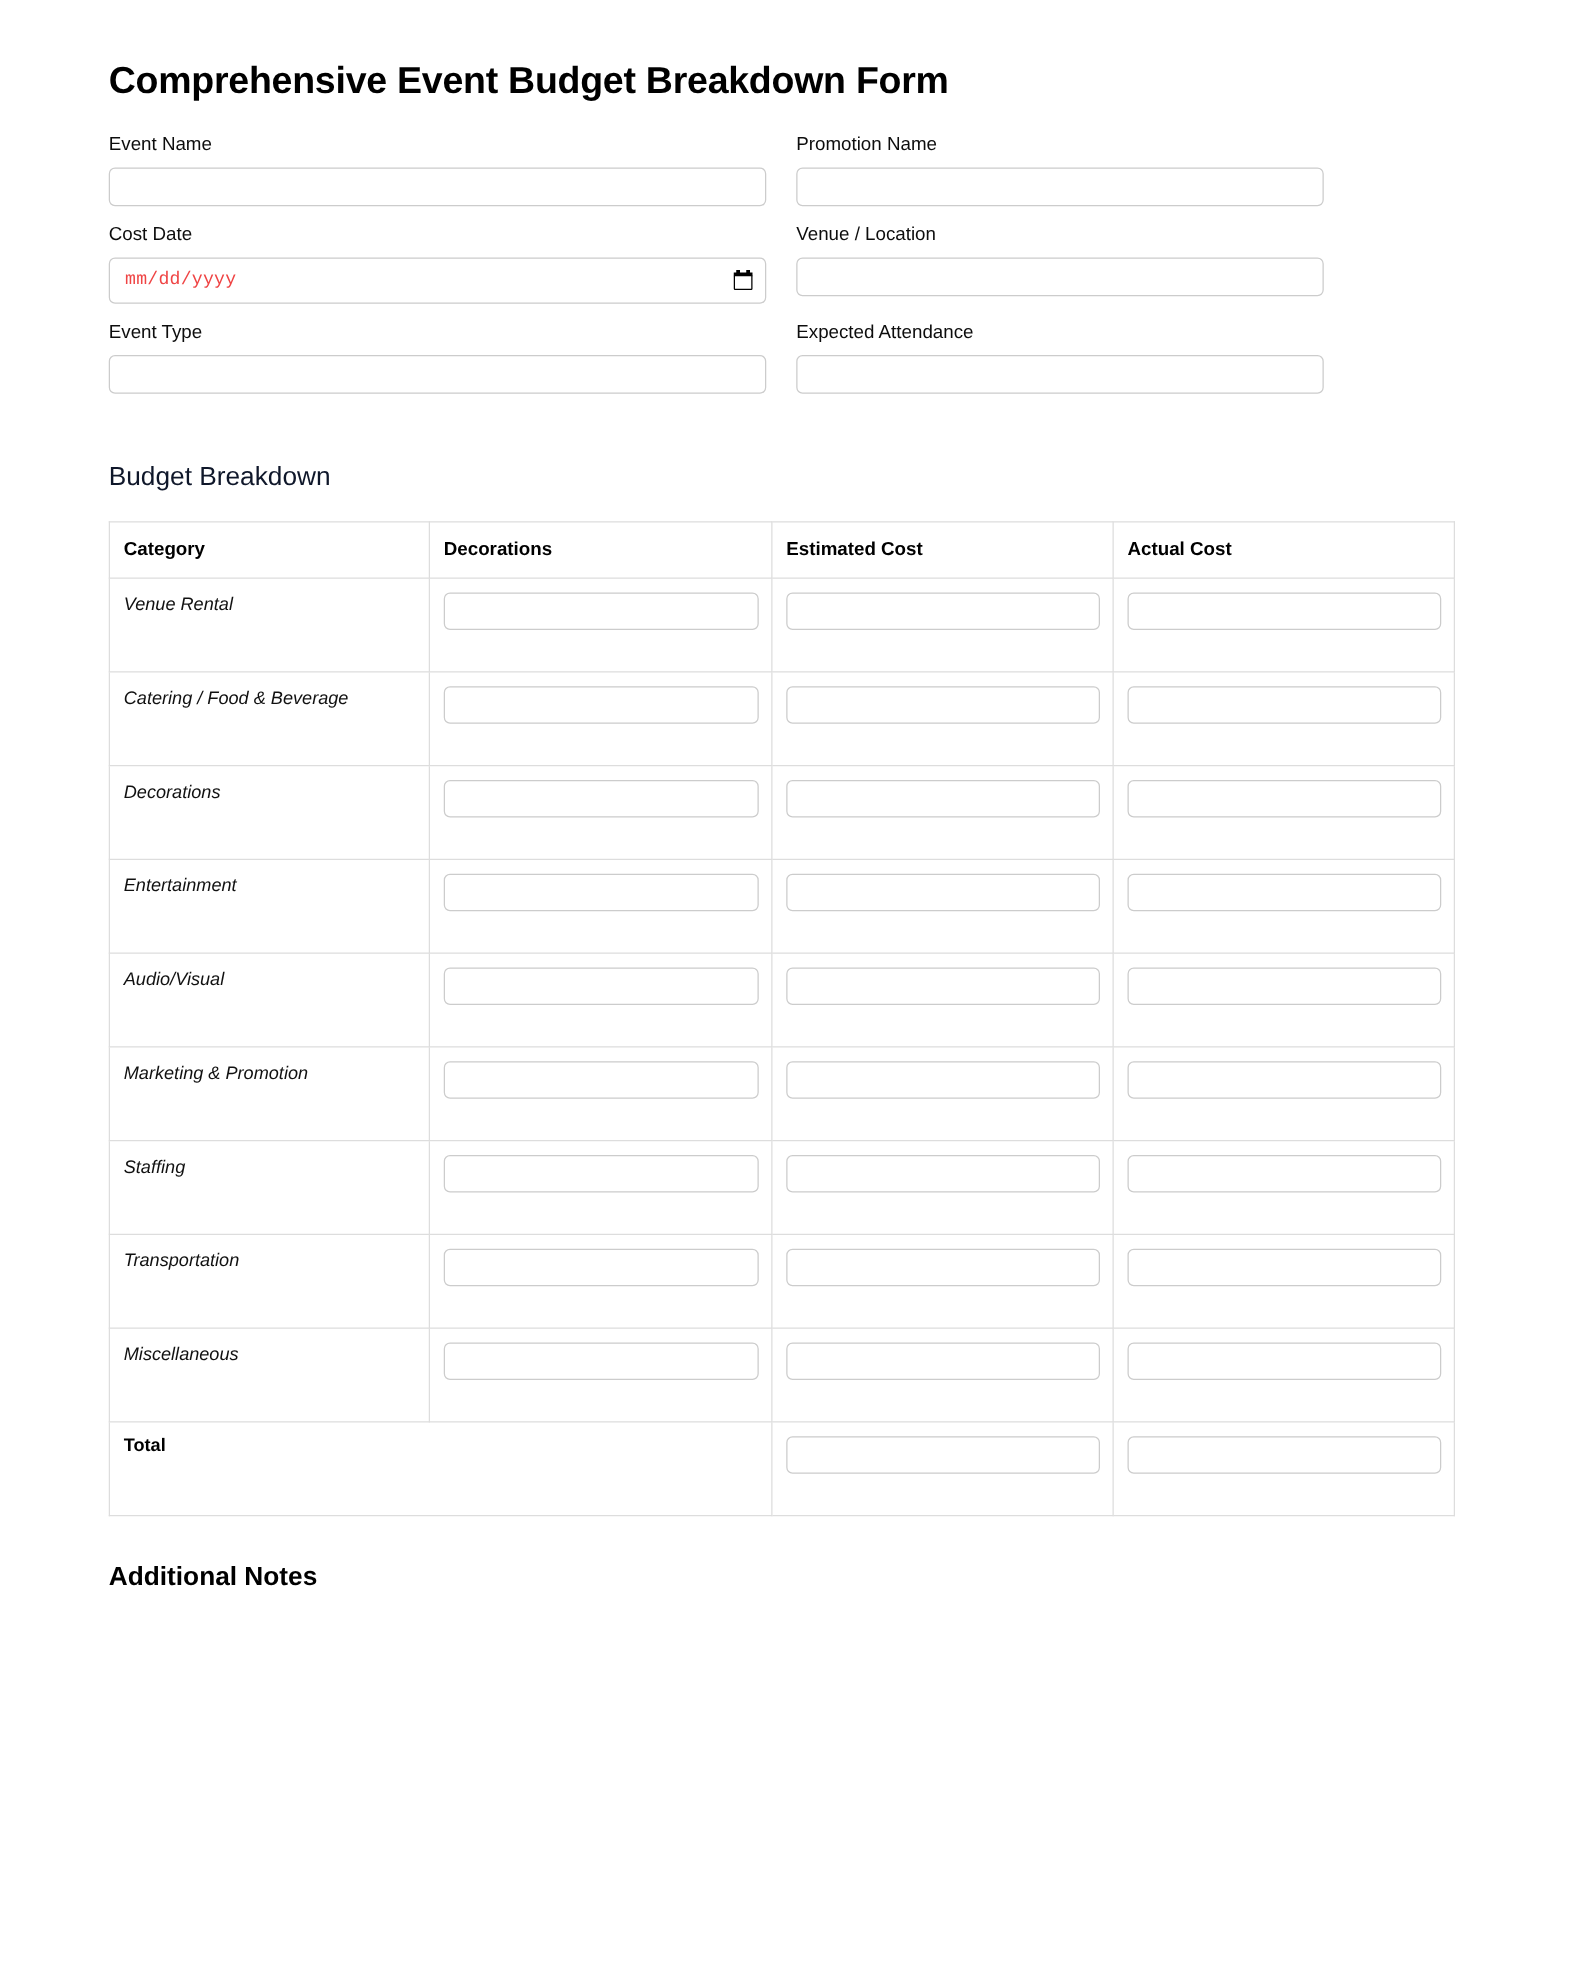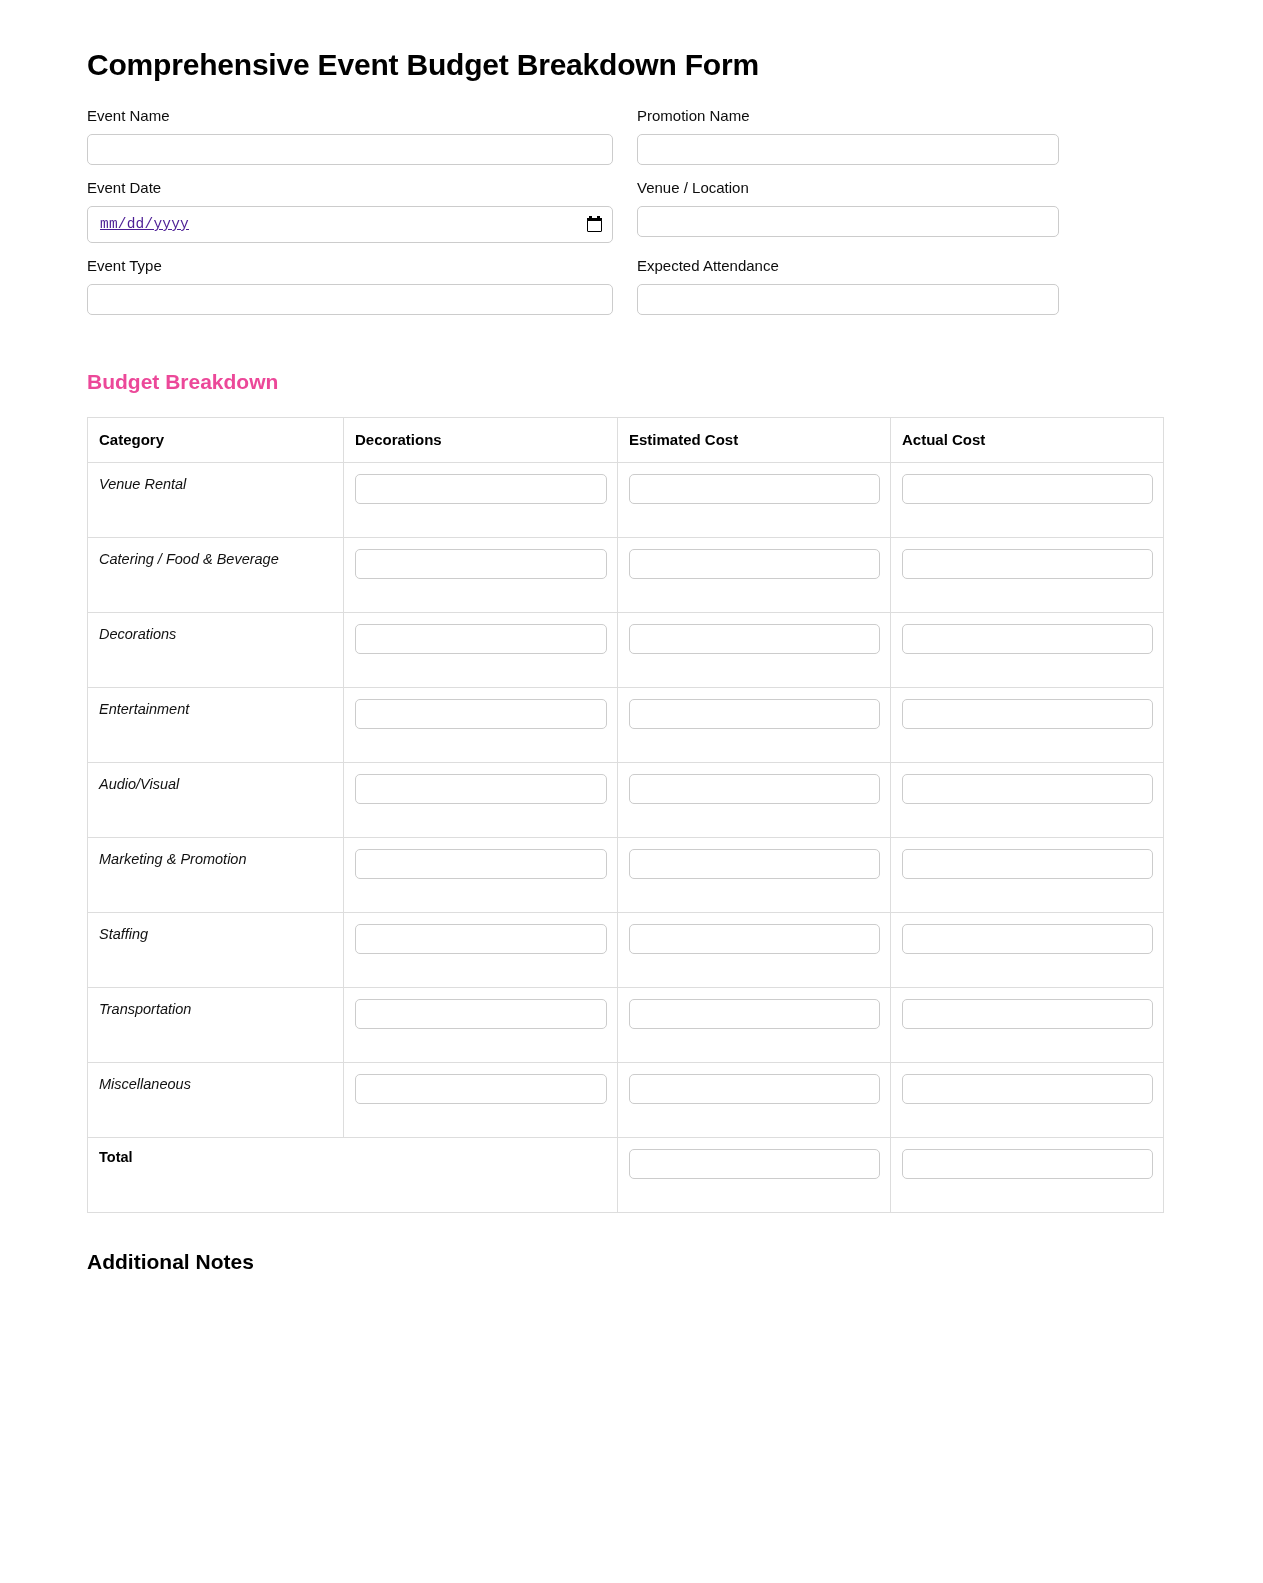--- a/index.html
+++ b/index.html
@@ -26,24 +26,24 @@
     font-size: 30px;
     font-weight: bold;
     letter-spacing: -0.2px;
     margin: 0 0 22px 0;
     line-height: 1.25;
     color: #000;
   }
 
   h2.section-title {
     font-size: 21px;
-    font-weight: bold;
+    font-weight: normal;
     margin: 0 0 22px 0;
     line-height: 1.25;
-    color: #ec4899;
+    color: #0f172a;
   }
   h2.notes-title {
     font-size: 21px;
     font-weight: bold;
     margin: 16px 0 14px 0;
     line-height: 1.25;
     color: #000;
   }
 
   
@@ -90,24 +90,23 @@
     border-radius: 5px;
     background: #fff;
     display: flex;
     align-items: center;
     padding: 0 10px 0 12px;
   }
   .date-text {
     font-family: "Liberation Mono", monospace;
     font-size: 14.5px;
     letter-spacing: 0.2px;
-    color: #4c1d95;
+    color: #ef4444;
     flex: 1 1 auto;
     user-select: none;
-    text-decoration: underline;
   }
   .cal-icon {
     flex: 0 0 auto;
     width: 15px;
     height: 16px;
     position: relative;
   }
   .cal-icon .body {
     position: absolute;
     left: 0; top: 4px;
@@ -223,21 +222,21 @@
       <label>Event Name</label>
       <input class="text-input" type="text" placeholder="" style="">
     </div>
 
     <div class="field">
       <label>Promotion Name</label>
       <input class="text-input" type="text" placeholder="" style="">
     </div>
 
     <div class="field">
-      <label>Event Date</label>
+      <label>Cost Date</label>
       <div class="date-wrap">
         <span class="date-text">mm/dd/yyyy</span>
         <span class="cal-icon">
           <span class="peg-l"></span>
             <span class="peg-r"></span>
           <span class="top"></span>
             <span class="body"></span>
         </span>
       </div>
     </div>

